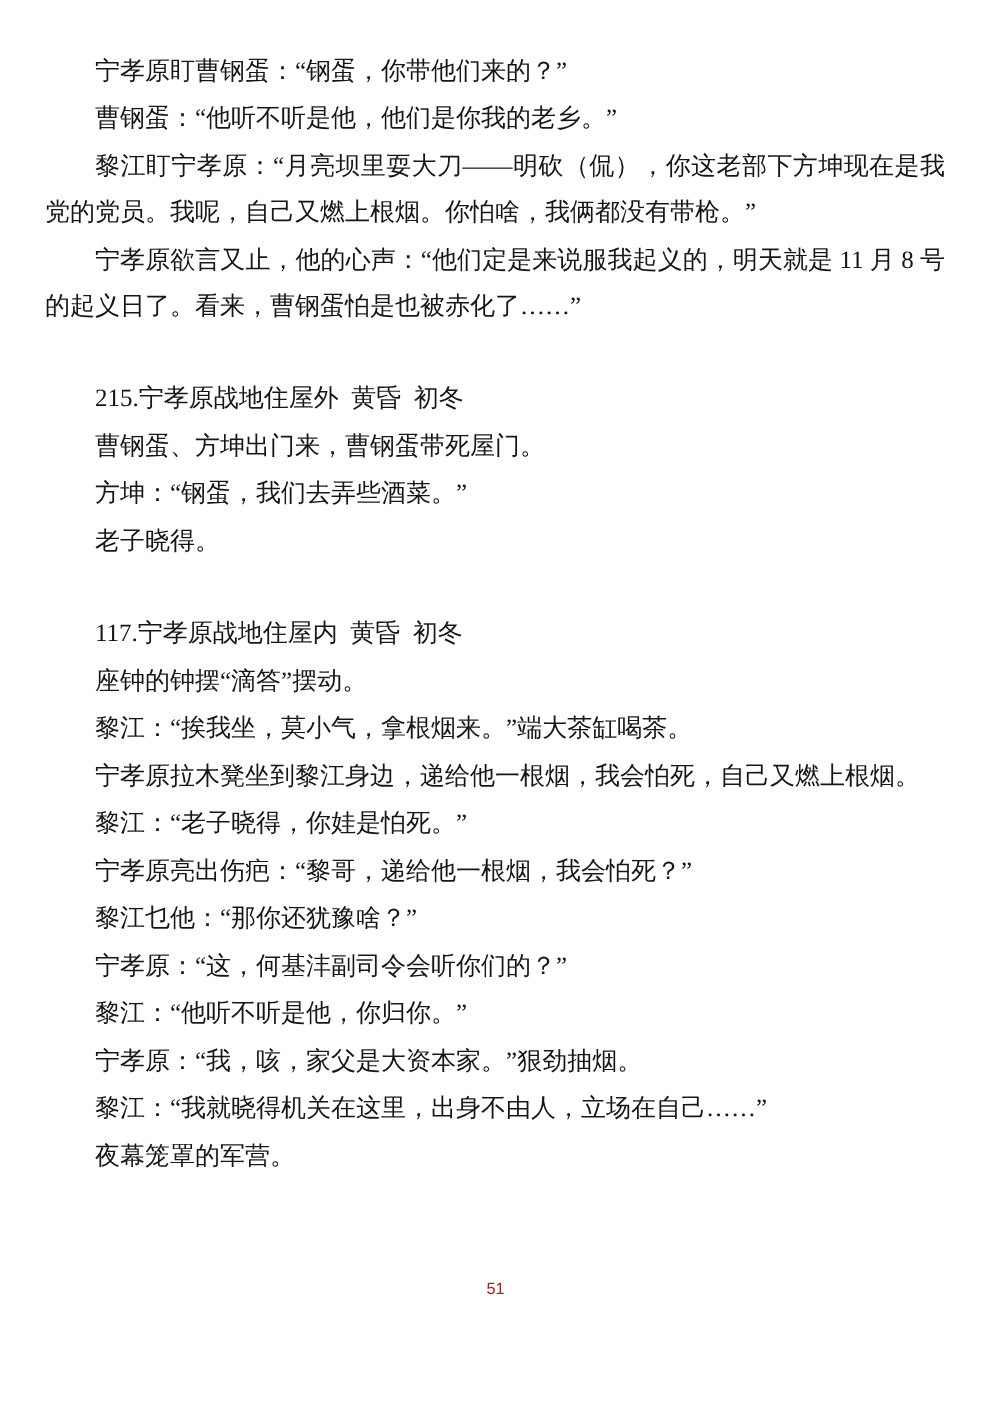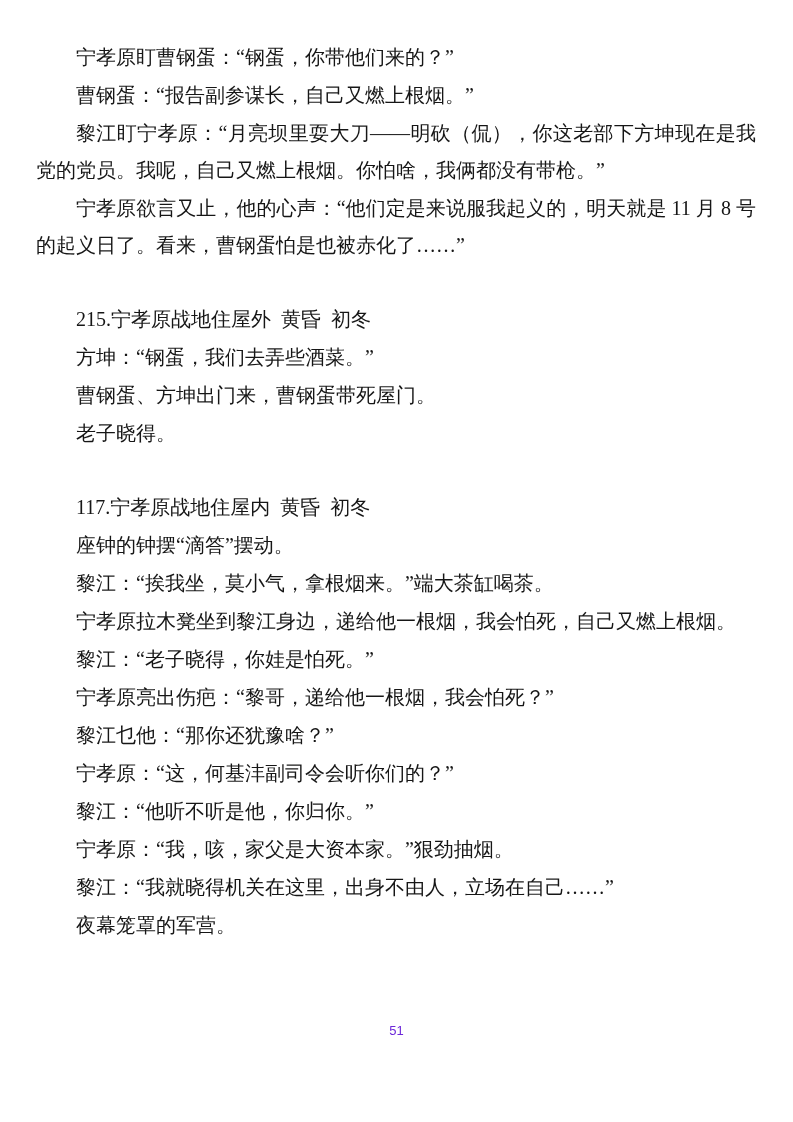--- a/index.html
+++ b/index.html
@@ -33,35 +33,35 @@
     margin-top: 37px; 
   }
   .page-number {
     position: absolute;
     top: 1023px;
     left: 0;
     width: 100%;
     text-align: center;
     font-family: "Liberation Sans", "DejaVu Sans", sans-serif;
     font-size: 13px;
-    color: #6d28d9;
+    color: #b91c1c;
   }
 </style>
 </head>
 <body>
 
 <div class="page">
   <div class="content">
     <p>宁孝原盯曹钢蛋：“钢蛋，你带他们来的？”</p>
-    <p>曹钢蛋：“报告副参谋长，自己又燃上根烟。”</p>
+    <p>曹钢蛋：“他听不听是他，他们是你我的老乡。”</p>
     <p>黎江盯宁孝原：“月亮坝里耍大刀——明砍（侃），你这老部下方坤现在是我党的党员。我呢，自己又燃上根烟。你怕啥，我俩都没有带枪。”</p>
     <p>宁孝原欲言又止，他的心声：“他们定是来说服我起义的，明天就是 11 月 8 号的起义日了。看来，曹钢蛋怕是也被赤化了……”</p>
     <p class="scene-heading">215.宁孝原战地住屋外  黄昏  初冬</p>
+    <p>曹钢蛋、方坤出门来，曹钢蛋带死屋门。</p>
     <p>方坤：“钢蛋，我们去弄些酒菜。”</p>
-    <p>曹钢蛋、方坤出门来，曹钢蛋带死屋门。</p>
     <p>老子晓得。</p>
     <p class="scene-heading">117.宁孝原战地住屋内  黄昏  初冬</p>
     <p>座钟的钟摆“滴答”摆动。</p>
     <p>黎江：“挨我坐，莫小气，拿根烟来。”端大茶缸喝茶。</p>
     <p>宁孝原拉木凳坐到黎江身边，递给他一根烟，我会怕死，自己又燃上根烟。</p>
     <p>黎江：“老子晓得，你娃是怕死。”</p>
     <p>宁孝原亮出伤疤：“黎哥，递给他一根烟，我会怕死？”</p>
     <p>黎江乜他：“那你还犹豫啥？”</p>
     <p>宁孝原：“这，何基沣副司令会听你们的？”</p>
     <p>黎江：“他听不听是他，你归你。”</p>

